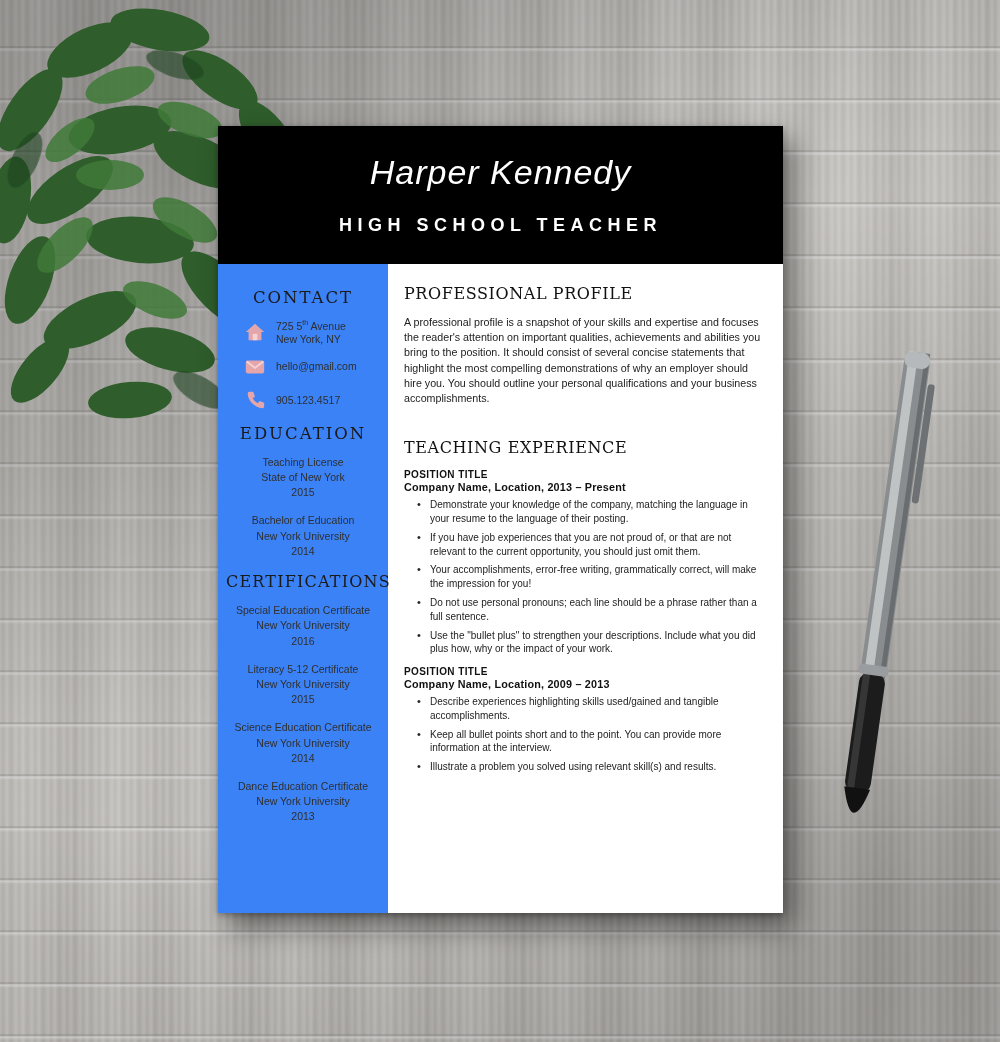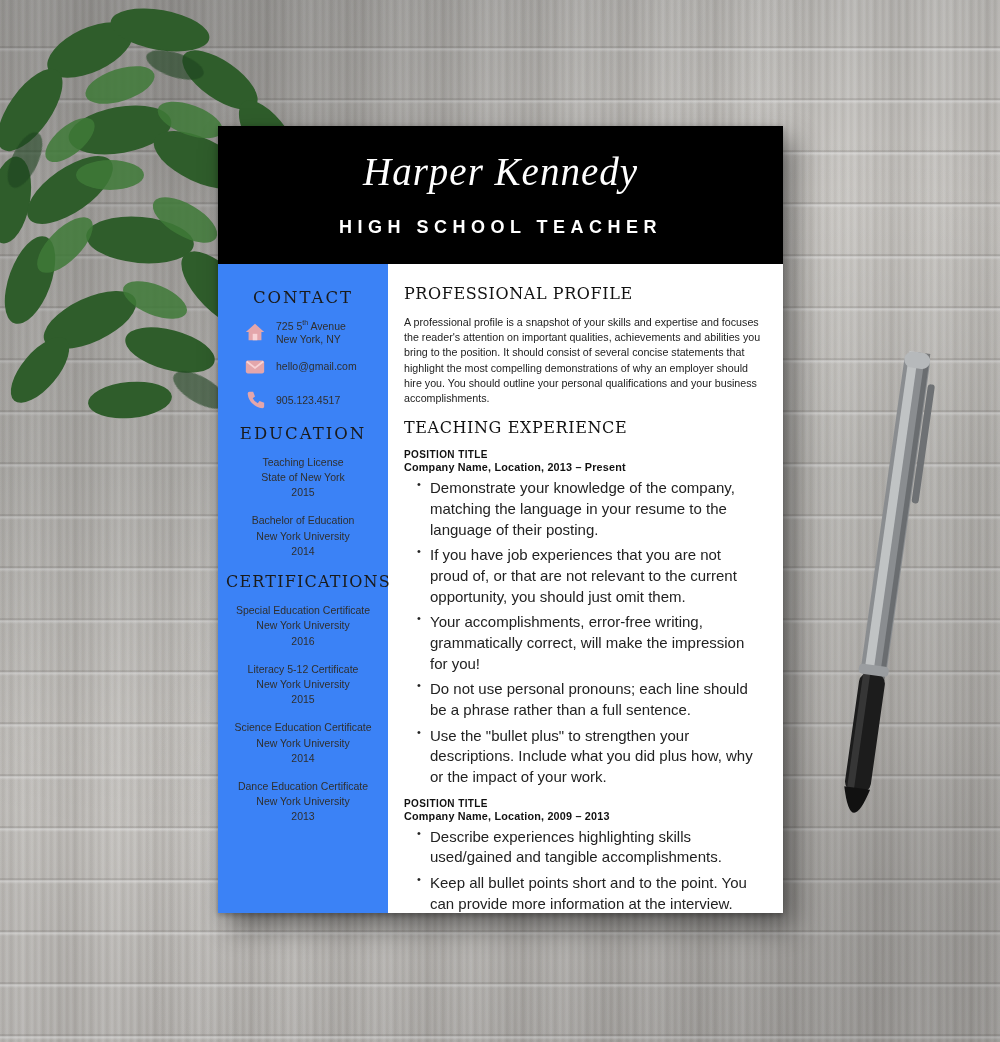--- a/index.html
+++ b/index.html
@@ -88,24 +88,24 @@
   .header {
     height: 138px;
     background: #000000;
     color: #ffffff;
     display: flex;
     flex-direction: column;
     align-items: center;
     justify-content: center;
   }
   .name {
-    font-family: Liberation Serif, serif;
+    font-family: Liberation Sans, sans-serif;
     font-style: italic;
     font-weight: normal;
-    font-size: 39px;
+    font-size: 34px;
     letter-spacing: 1px;
     line-height: 1;
     margin-bottom: 26px;
   }
   .job-title {
     font-family: "Liberation Sans", sans-serif;
     font-size: 18px;
     letter-spacing: 5.5px;
     font-weight: 700;
   }
@@ -178,21 +178,21 @@
     font-family: "DejaVu Serif", serif;
     font-size: 16px;
     letter-spacing: 0.6px;
     margin: 6px 0 12px 0;
     color: #111;
   }
   .profile-text {
     font-size: 10.7px;
     line-height: 1.42;
     color: #222;
-    margin-bottom: 12px;
+    margin-bottom: 32px;
     text-align: left;
   }
   .pos-title {
     font-size: 10px;
     font-weight: bold;
     letter-spacing: 0.4px;
     margin: 10px 0 1px 0;
     color: #111;
   }
   .pos-company {
@@ -202,21 +202,21 @@
     margin: 0 0 5px 0;
     color: #111;
   }
   ul.bullets {
     margin: 0 0 6px 0;
     padding-left: 26px;
     list-style: none;
   }
   ul.bullets li {
     position: relative;
-    font-size: 15px;
+    font-size: 10px;
     line-height: 1.38;
     margin-bottom: 5px;
     color: #222;
   }
   ul.bullets li::before {
     content: "•";
     position: absolute;
     left: -13px;
     top: -1px;
     font-size: 11px;

